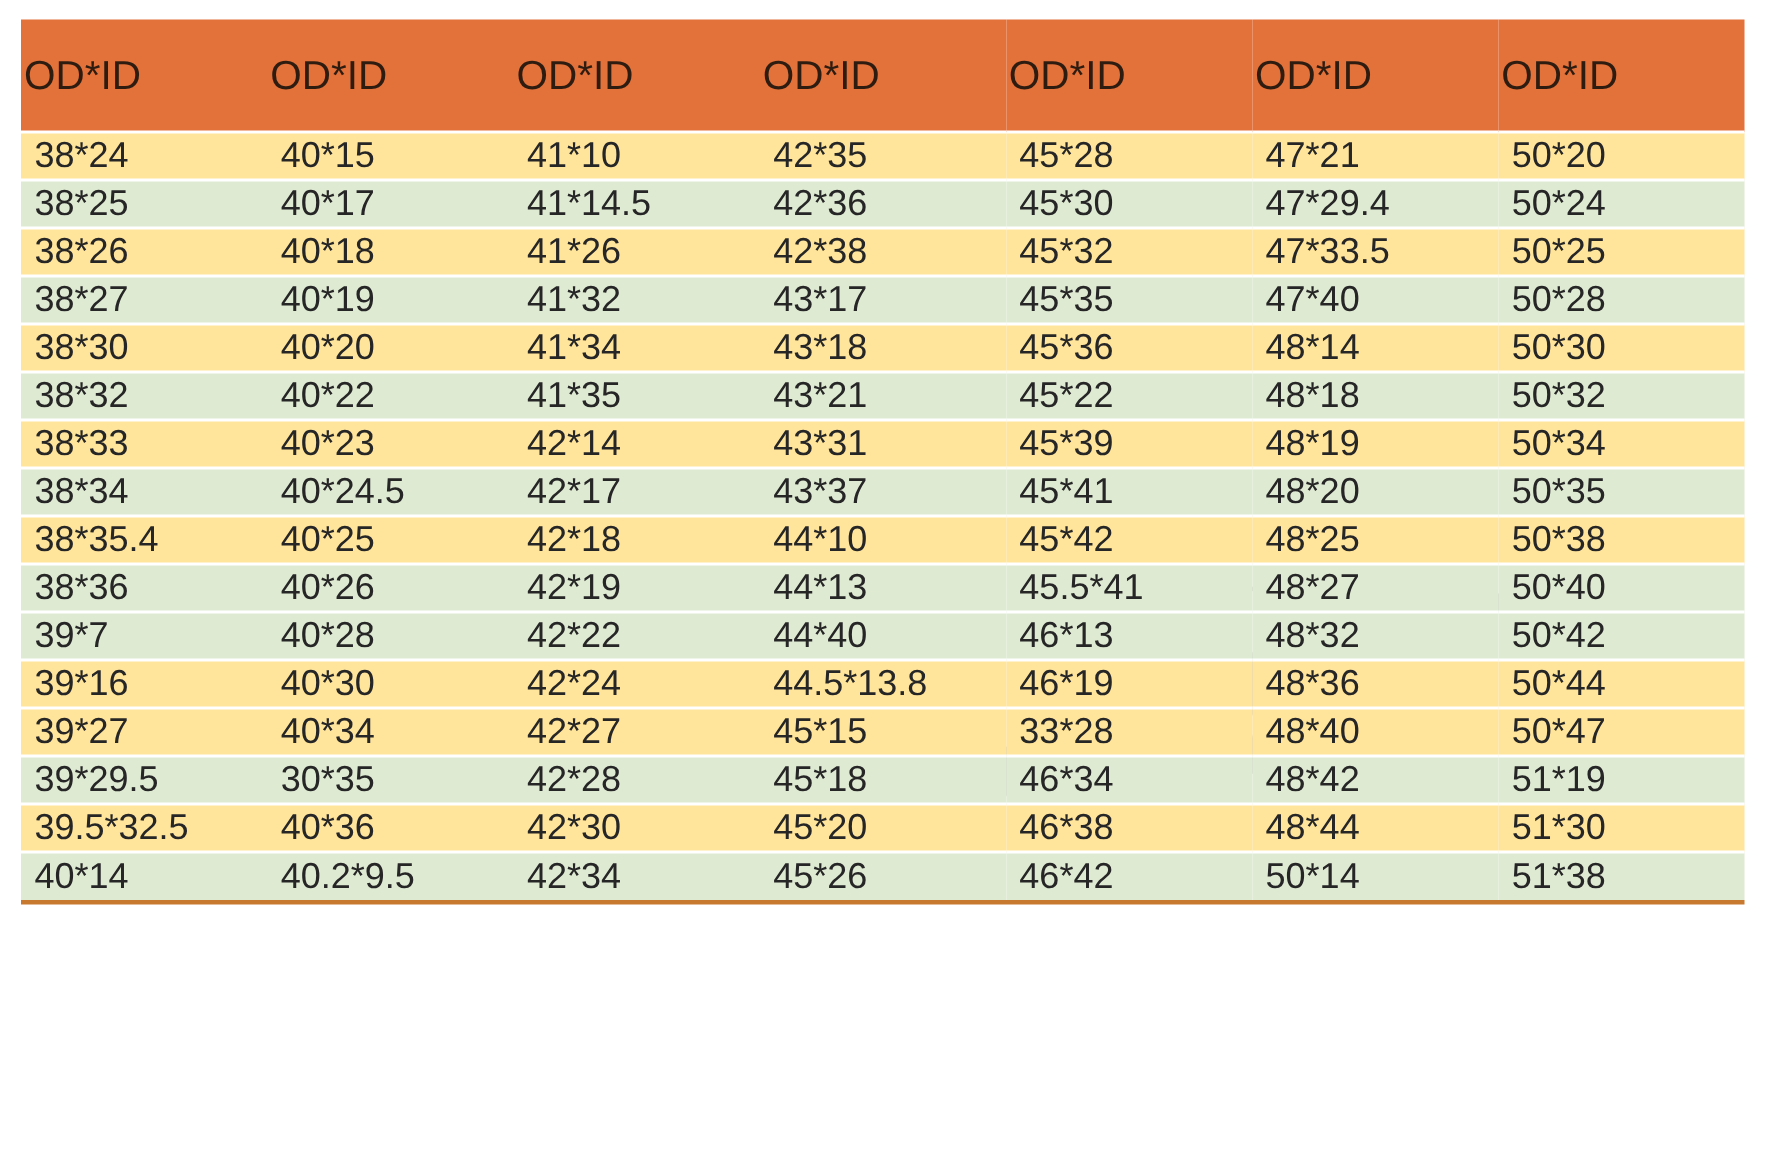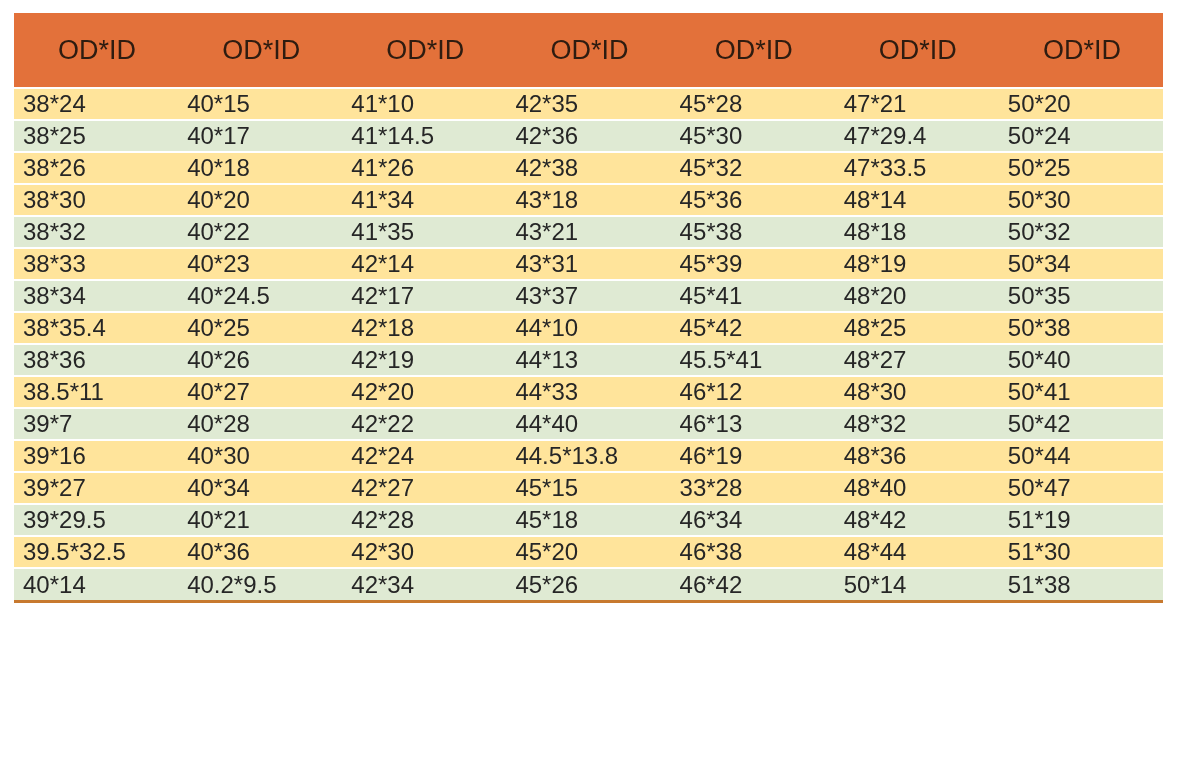--- a/index.html
+++ b/index.html
@@ -18,21 +18,21 @@
     color:var(--text);
   }
   .table-wrap{
     position:absolute;left:14px;top:13px;width:1149px;
     border-bottom:3px solid var(--border-orange);
   }
   table{border-collapse:collapse;width:100%;table-layout:fixed;}
   thead th{
     background:var(--header-bg);
     height:75px;
-    text-align:center;vertical-align:middle;
+    text-align:left;vertical-align:middle;
     padding:0 0 0 2px;
     font-size:27px;font-weight:400;color:#2e1c10;
     white-space:nowrap;
   }
   tbody td{
     height:32px;
     border-top:2px solid #ffffff;
     padding:0 0 0 9px;
     font-size:24px;font-weight:400;
     vertical-align:middle;white-space:nowrap;
@@ -95,35 +95,44 @@
         </tr>
         <tr class="row-yellow">
           <td>38*26</td>
           <td>40*18</td>
           <td>41*26</td>
           <td>42*38</td>
           <td>45*32</td>
           <td>47*33.5</td>
           <td>50*25</td>
         </tr>
+        <tr class="row-green">
+          <td>38*27</td>
+          <td>40*19</td>
+          <td>41*32</td>
+          <td>43*17</td>
+          <td>45*35</td>
+          <td>47*40</td>
+          <td>50*28</td>
+        </tr>
         <tr class="row-yellow">
           <td>38*30</td>
           <td>40*20</td>
           <td>41*34</td>
           <td>43*18</td>
           <td>45*36</td>
           <td>48*14</td>
           <td>50*30</td>
         </tr>
         <tr class="row-green">
           <td>38*32</td>
           <td>40*22</td>
           <td>41*35</td>
           <td>43*21</td>
-          <td>45*38</td>
+          <td>45*22</td>
           <td>48*18</td>
           <td>50*32</td>
         </tr>
         <tr class="row-yellow">
           <td>38*33</td>
           <td>40*23</td>
           <td>42*14</td>
           <td>43*31</td>
           <td>45*39</td>
           <td>48*19</td>
@@ -149,29 +158,20 @@
         </tr>
         <tr class="row-green">
           <td>38*36</td>
           <td>40*26</td>
           <td>42*19</td>
           <td>44*13</td>
           <td>45.5*41</td>
           <td>48*27</td>
           <td>50*40</td>
         </tr>
-        <tr class="row-yellow">
-          <td>38.5*11</td>
-          <td>40*27</td>
-          <td>42*20</td>
-          <td>44*33</td>
-          <td>46*12</td>
-          <td>48*30</td>
-          <td>50*41</td>
-        </tr>
         <tr class="row-green">
           <td>39*7</td>
           <td>40*28</td>
           <td>42*22</td>
           <td>44*40</td>
           <td>46*13</td>
           <td>48*32</td>
           <td>50*42</td>
         </tr>
         <tr class="row-yellow">
@@ -187,21 +187,21 @@
           <td>39*27</td>
           <td>40*34</td>
           <td>42*27</td>
           <td>45*15</td>
           <td>33*28</td>
           <td>48*40</td>
           <td>50*47</td>
         </tr>
         <tr class="row-green">
           <td>39*29.5</td>
-          <td>40*21</td>
+          <td>30*35</td>
           <td>42*28</td>
           <td>45*18</td>
           <td>46*34</td>
           <td>48*42</td>
           <td>51*19</td>
         </tr>
         <tr class="row-yellow">
           <td>39.5*32.5</td>
           <td>40*36</td>
           <td>42*30</td>

